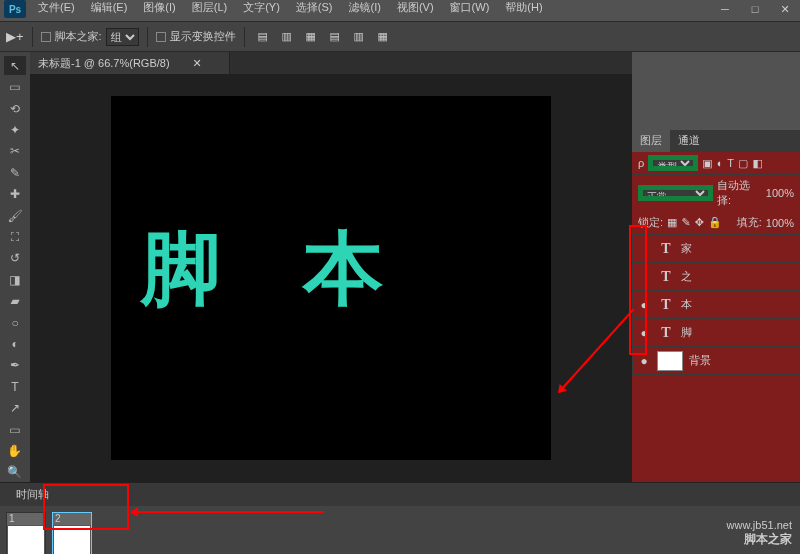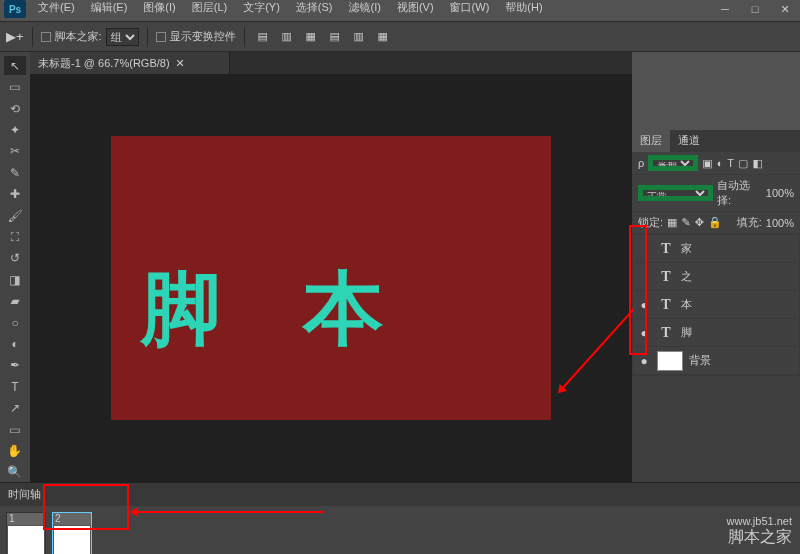--- a/index.html
+++ b/index.html
@@ -13,47 +13,47 @@
 .optbar .arrow{font-size:13px}
 .optbar .chk{width:10px;height:10px;border:1px solid #888;display:inline-block}
 .optbar select{background:#3a3a3a;color:#ccc;border:1px solid #222;height:18px;font-size:11px}
 .optbar .sep{width:1px;height:20px;background:#2a2a2a;margin:0 4px}
 .optbar .icon-btn{width:20px;height:20px;display:flex;align-items:center;justify-content:center;border:1px solid transparent}
 .workspace{display:flex;height:430px}
 .toolbox{width:30px;background:#434343;display:flex;flex-direction:column;align-items:center;padding-top:4px;gap:2px}
 .toolbox .tool{width:22px;height:22px;display:flex;align-items:center;justify-content:center;cursor:pointer;color:#bbb;font-size:12px}
 .toolbox .tool.sel{background:#2a2a2a}
 .doc-area{flex:1;background:#2e2e2e;display:flex;flex-direction:column}
-.doc-tab{height:22px;background:#3a3a3a;display:flex;align-items:center;padding:0 8px;gap:6px;color:#ddd;width:200px;border-right:1px solid #222}
+.doc-tab{height:22px;background:#3a3a3a;display:flex;align-items:center;padding:0 8px;gap:23px;color:#ddd;width:200px;border-right:1px solid #222}
 .canvas-wrap{flex:1;display:flex;align-items:center;justify-content:center;background:#202020}
-.canvas{background:#7f1d1d;width:440px;height:284px;position:relative}
+.canvas{background:#000000;width:440px;height:364px;position:relative}
 .canvas .big-text{position:absolute;left:30px;top:120px;font-size:80px;font-weight:bold;color:#2dd4b5;letter-spacing:30px}
-.panels{width:168px;background:#404040;display:flex;flex-direction:column;margin-top:78px}
+.panels{width:168px;background:#7f1d1d;display:flex;flex-direction:column;margin-top:78px}
 .panel-tabs{display:flex;height:22px;background:#383838}
 .panel-tabs span{padding:3px 8px}
 .panel-tabs span.active{background:#525252}
 .panel-row{display:flex;align-items:center;padding:3px 6px;gap:4px;border-bottom:1px solid #3a3a3a}
 .panel-row select,.panel-row input{background:#3a3a3a;color:#ccc;border:5px solid #15803d;height:16px;font-size:10px}
 .layers{border:1px solid #3a3a3a}
 .layer{display:flex;align-items:center;height:28px;border-bottom:1px solid #3a3a3a;padding:0 4px;gap:6px}
 .layer .vis{width:14px;text-align:center;font-size:12px}
 .layer .T{font-family:serif;font-weight:bold;font-size:14px;width:18px;text-align:center}
 .layer .thumb{width:26px;height:20px;background:#fff;border:1px solid #888}
 .red-box{border:2px solid red;position:absolute}
 .timeline{height:72px;background:#434343;border-top:1px solid #222;position:relative}
-.tl-title{padding:4px 8px;background:#383838}
+.tl-title{padding:4px 16px;background:#383838}
 .tl-frames{display:flex;padding:6px;gap:6px;align-items:flex-start}
 .frame{width:40px;background:#555;border:1px solid #333}
 .frame.sel{border:1px solid #6cf}
 .frame .n{height:12px;background:#666;font-size:10px;padding:0 2px}
 .frame .img{height:30px;background:#fff;margin:1px}
 .arrow-line{position:absolute;height:2px;background:red}
 .arrow-line::before{content:"";position:absolute;left:-8px;top:-4px;border:5px solid transparent;border-right:8px solid red}
 .watermark{position:absolute;right:8px;bottom:6px;color:#888;text-align:right;font-size:13px}
-.watermark .c{font-size:16px;font-weight:normal}
+.watermark .c{font-size:12px;font-weight:bold}
 </style>
 </head>
 <body>
 
 <div class="menubar">
   <div class="ps-icon">Ps</div>
   <span class="menu-item">文件(E)</span>
   <span class="menu-item">编辑(E)</span>
   <span class="menu-item">图像(I)</span>
   <span class="menu-item">图层(L)</span>

